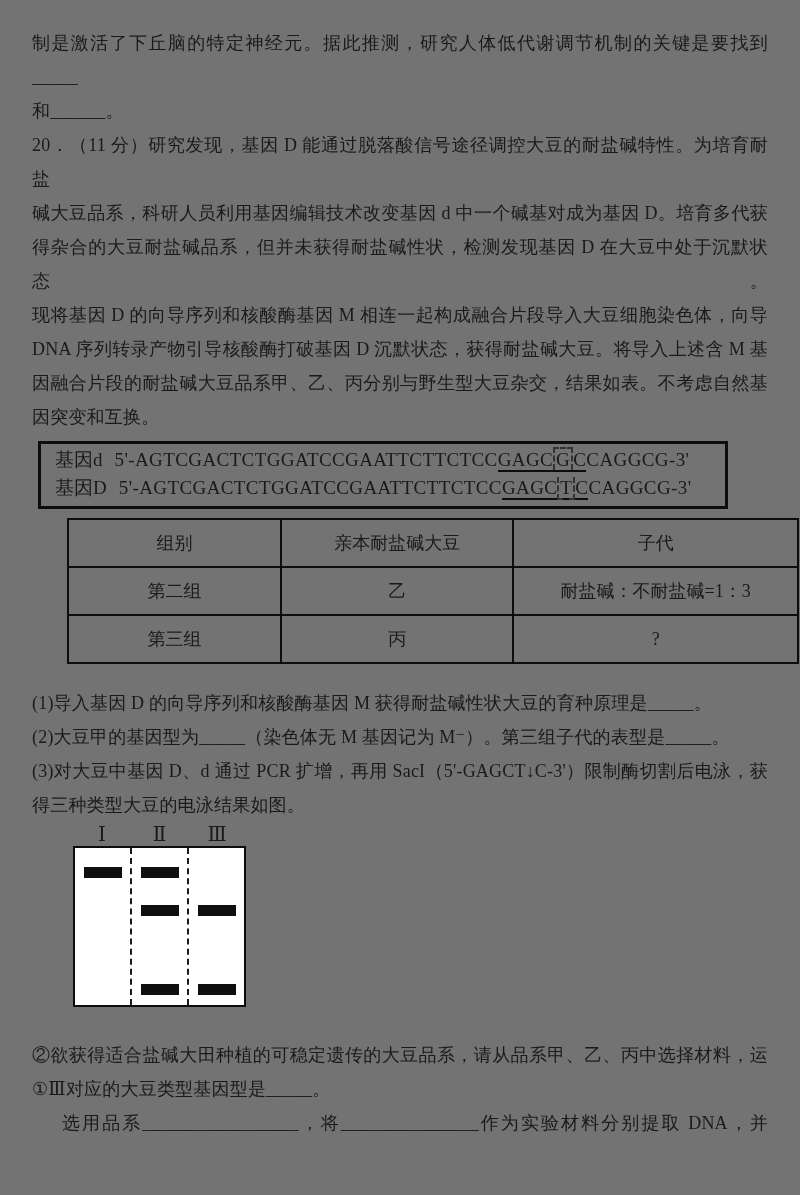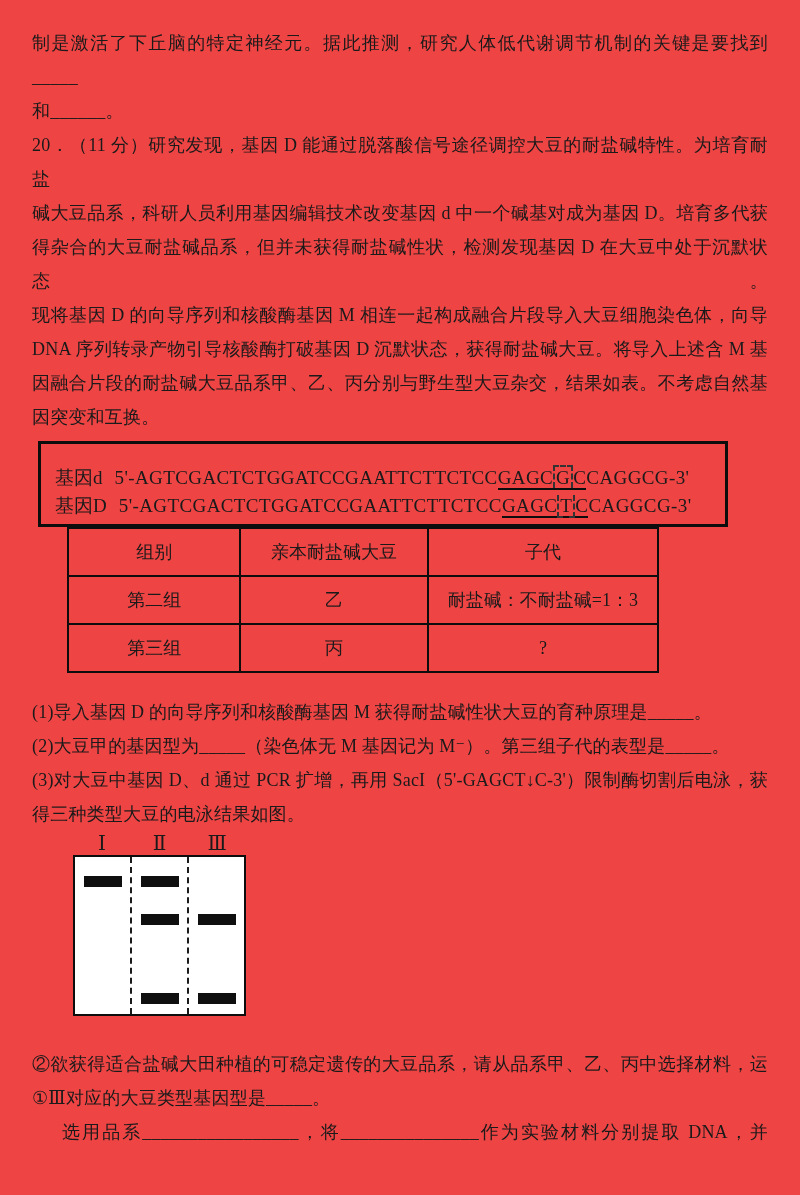--- a/index.html
+++ b/index.html
@@ -1,55 +1,55 @@
 <!DOCTYPE html>
 <html><head>
 <meta charset="utf-8">
 <style>
   html,body{margin:0;padding:0;background:#ffffff;}
   .page{
     position:relative;
     width:800px;height:1195px;
     box-sizing:border-box;
-    background:#ef4444;
+    background:#737373;
     color:#1a1a1a;
     font-family:"Liberation Serif","DejaVu Serif",serif;
     font-size:18px;
     padding:26px 32px 0 32px;
     overflow:hidden;
   }
   .line{
     line-height:34px;
     white-space:nowrap;
     letter-spacing:0.2px;
   }
   .j{ text-align:justify; text-align-last:justify; white-space:normal; }
   .indent{ padding-left:30px; }
 
   
   .seq-box{
-    margin:7px 0 0 6px;
+    margin:7px 0 9px 6px;
     width:690px;
     border:3px solid #0d0d0d;
-    padding:20px 0 4px 14px;
+    padding:2px 0 4px 14px;
     box-sizing:border-box;
   }
   .seq-row{ line-height:28px; white-space:nowrap; }
   .seq-label{ font-size:19px; margin-right:12px; }
   .seq-text{ font-size:19px; letter-spacing:0.4px; }
   .ul{ border-bottom:2px solid #0d0d0d; }
   .boxed{ padding:0 1px; }
   .boxed-top{ border-top:2px dashed #333; border-left:2px dashed #333; border-right:2px dashed #333; }
   .boxed-bottom{ border-bottom:2px dashed #333; border-left:2px dashed #333; border-right:2px dashed #333; }
 
   
   table.cross{
     border-collapse:collapse;
     margin:0 0 0 35px;
-    width:592px;
+    width:732px;
     table-layout:fixed;
   }
   table.cross td, table.cross th{
     border:2px solid #0d0d0d;
     height:46px;
     text-align:center;
     font-weight:normal;
     font-size:18px;
     padding:0 4px;
   }

